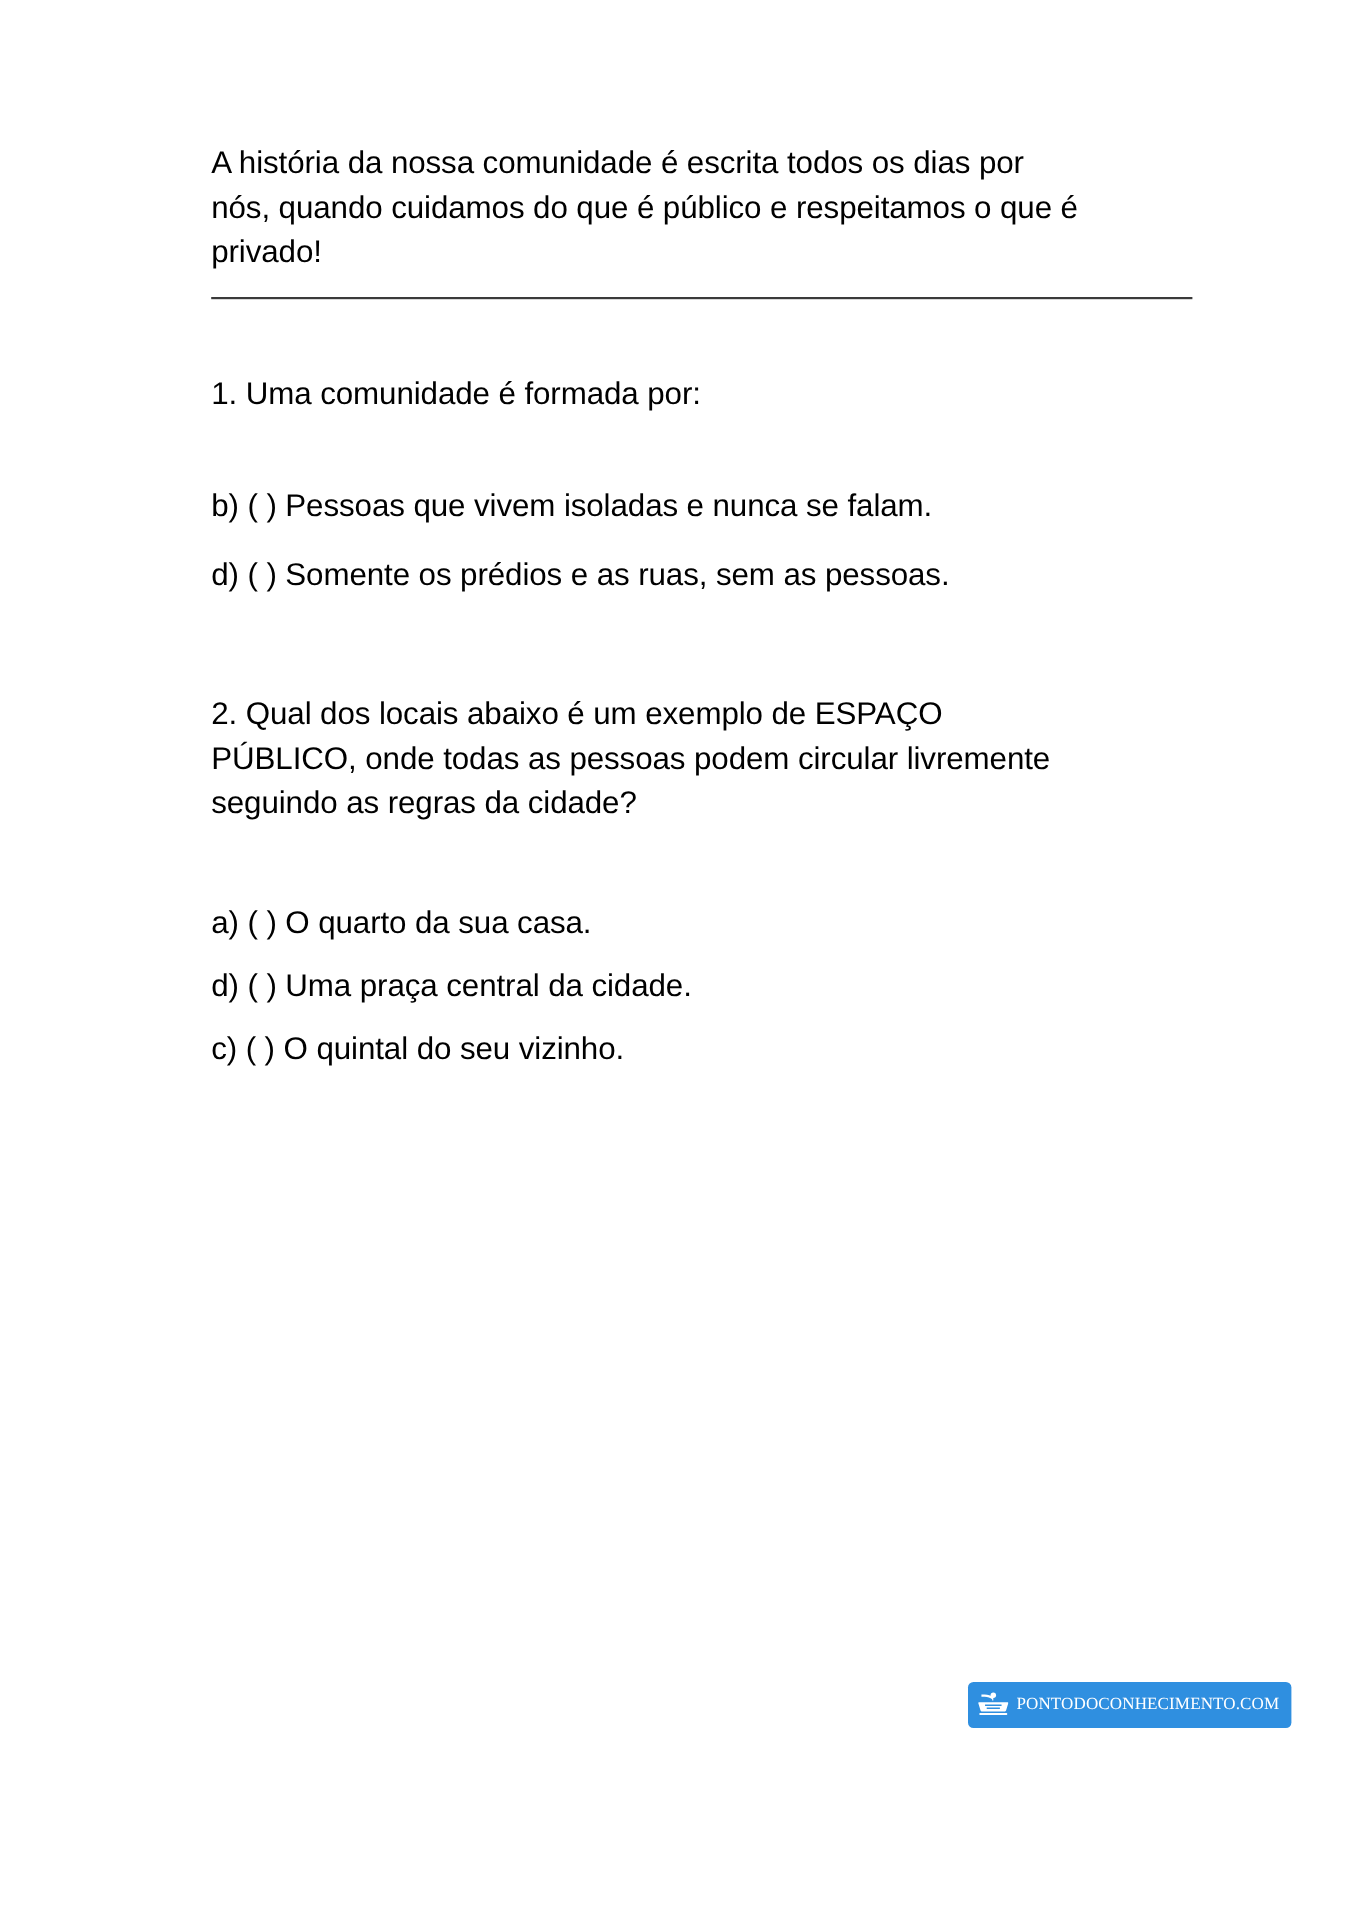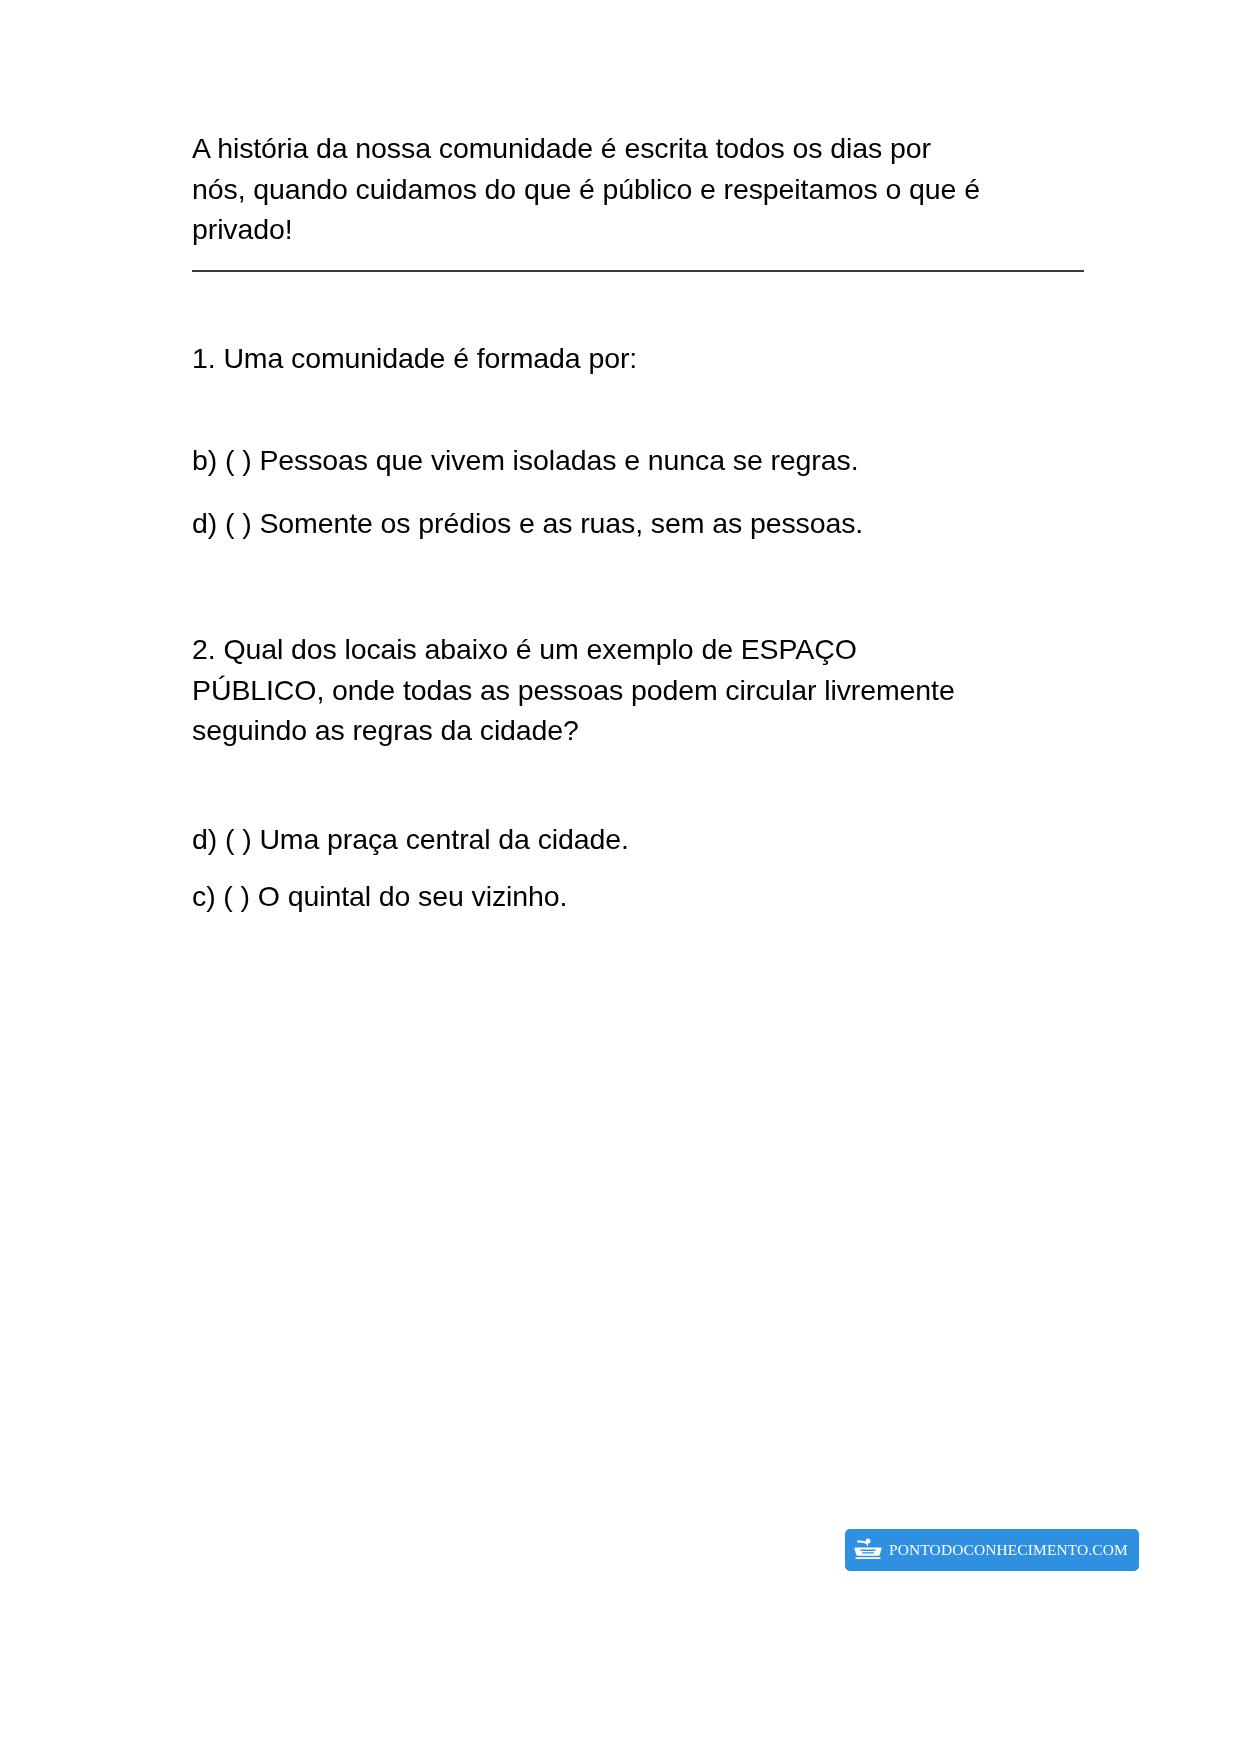--- a/index.html
+++ b/index.html
@@ -83,21 +83,21 @@
   .q2-options {
     margin-top: 68px;
   }
 
   .q2-options .option {
     margin-bottom: 17px;
   }
 
   .watermark {
     position: absolute;
-    left: 845px;
+    left: 880px;
     top: 1529px;
     height: 42px;
     box-sizing: border-box;
     display: flex;
     align-items: center;
     gap: 7px;
     padding: 0 11px 0 9px;
     background: #2f8fe0;
     border-radius: 5px;
   }
@@ -124,28 +124,29 @@
 
   <div class="content">
 
     <p class="intro">A história da nossa comunidade é escrita todos os dias por nós, quando cuidamos do que é público e respeitamos o que é privado!</p>
 
     <div class="divider"></div>
 
     <div class="question-block">
       <div class="stem q1-stem">1. Uma comunidade é formada por:</div>
       <div class="options">
-        <div class="option">b) (  ) Pessoas que vivem isoladas e nunca se regras.</div>
+        <div class="option">b) (  ) Pessoas que vivem isoladas e nunca se falam.</div>
         <div class="option">d) (  ) Somente os prédios e as ruas, sem as pessoas.</div>
       </div>
     </div>
 
     <div class="question-block">
       <div class="stem q2-stem">2. Qual dos locais abaixo é um exemplo de ESPAÇO PÚBLICO, onde todas as pessoas podem circular livremente seguindo as regras da cidade?</div>
       <div class="options q2-options">
+        <div class="option">a) (  ) O quarto da sua casa.</div>
         <div class="option">d) (  ) Uma praça central da cidade.</div>
         <div class="option">c) (  ) O quintal do seu vizinho.</div>
       </div>
     </div>
 
   </div>
 
   <div class="watermark">
     <svg class="watermark-icon" viewBox="0 0 28 26" aria-hidden="true">
       <path d="M14 6.2c-2.1-1.9-4.9-2.7-7.8-2.7H3.2v1.9h3c2.6 0 5.1.8 6.8 2.4v1.1H14z" fill="#ffffff"></path>

